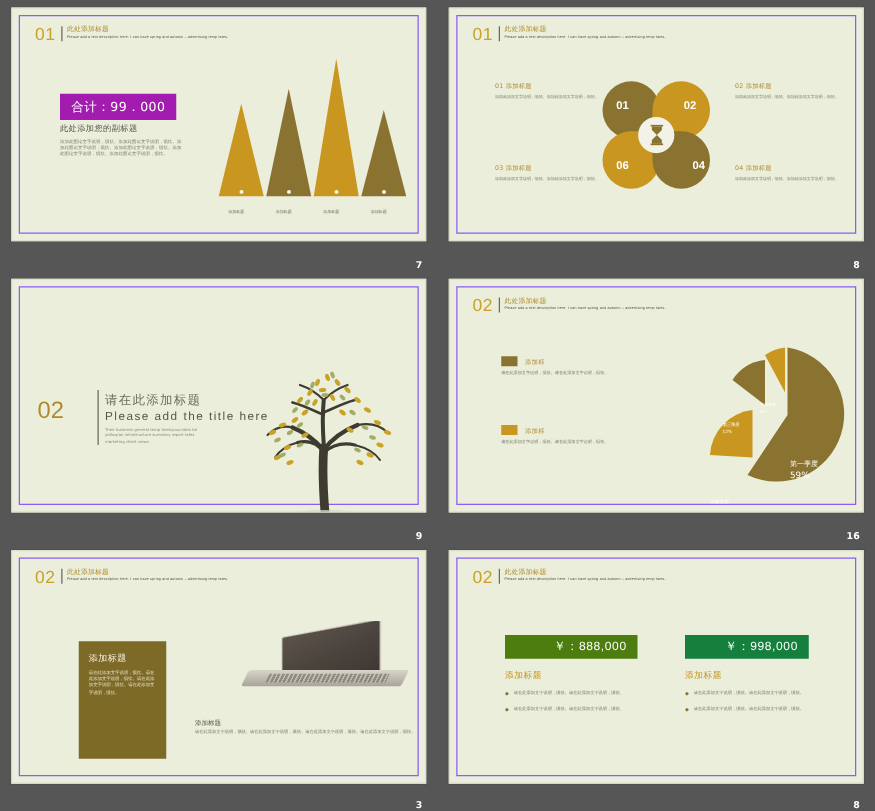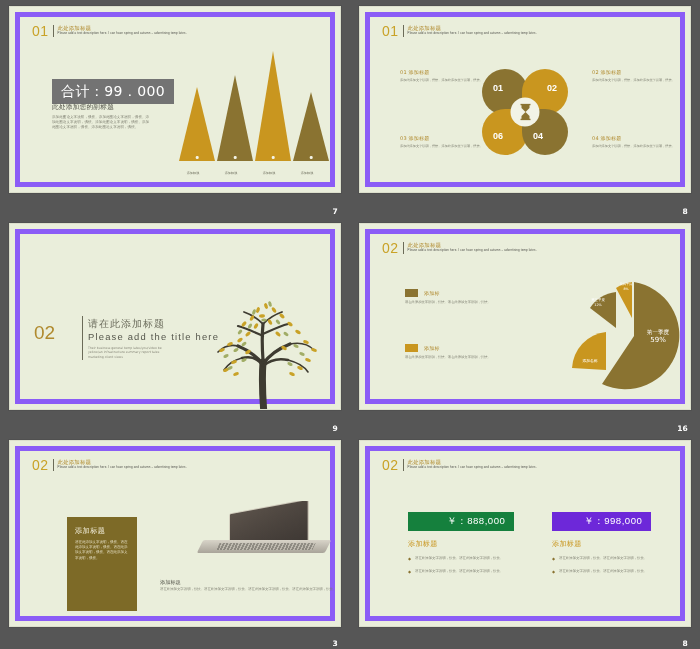--- a/index.html
+++ b/index.html
@@ -24,21 +24,21 @@
     width:332px; height:187px;
     background:#eaeedb;
     border:1px solid #dcdfcc;
     overflow:hidden;
     box-shadow:0 0 0 1px rgba(0,0,0,0.06);
   }
   .slide-inner {
     position:absolute;
     left:5px; top:5px; right:5px; bottom:5px;
     background:#eaeedb;
-    border:5px solid #8b5cf6;
+    border:1px solid #8b5cf6;
   }
   .pagenum {
     position:absolute;
     right:12px; bottom:1px;
     color:#fff;
     font-size:7.5px;
     font-weight:bold;
     letter-spacing:0.2px;
   }
 
@@ -54,22 +54,22 @@
   .hdr-cn { font-size:5.4px; color:#b08a2e; letter-spacing:0.2px; line-height:6px; }
   .hdr-en {
     font-size:2.9px; color:#4b4b46; line-height:4.1px;
     width:185px; letter-spacing:0.15px;
     font-family:"Liberation Sans", sans-serif;
   }
 
   
   .s7-badge {
     position:absolute; left:32px; top:62px;
-    background:#737373; color:#fff;
-    font-size:14px; padding:3.5px 9px;
+    background:#a21caf; color:#fff;
+    font-size:10px; padding:3.5px 9px;
     letter-spacing:0.4px; white-space:nowrap;
   }
   .s7-sub {
     position:absolute; left:32px; top:86px;
     font-size:6.6px; color:#55564c; letter-spacing:0.3px;
   }
   .s7-body {
     position:absolute; left:32px; top:98px; width:98px;
     font-size:3.5px; color:#7a7b6d; line-height:5.2px; letter-spacing:0.1px;
   }
@@ -123,21 +123,21 @@
   .s9-en { position:absolute; left:68px; top:97px; font-size:9.4px; color:#55564c; letter-spacing:1.2px; font-family:"Liberation Sans", sans-serif; }
   .s9-small { position:absolute; left:68px; top:112px; width:80px; font-size:3.1px; color:#8b8b7d; line-height:4.4px; }
   .tree { position:absolute; left:180px; top:56px; width:130px; height:125px; }
 
   
   .lg-row { position:absolute; left:35px; width:150px; }
   .lg-sw { width:13px; height:8px; display:inline-block; vertical-align:middle; }
   .lg-t { font-size:5px; color:#b08a2e; margin-left:6px; letter-spacing:0.3px; }
   .lg-b { font-size:3.3px; color:#7a7b6d; line-height:4.6px; margin-top:3px; width:146px; }
   .pie-wrap { position:absolute; left:192px; top:38px; width:130px; height:130px; }
-  .pie-lbl { position:absolute; color:#fff; text-align:center; }
+  .pie-lbl { position:absolute; color:#fff; text-align:left;margin-top:44px; }
 
   
   .photo {
     position:absolute; left:28px; top:50px; width:290px; height:62px;
     background:
       radial-gradient(ellipse at 18% 55%, #e8a濃 0%, transparent 0%),
       linear-gradient(105deg,#efb87a 0%,#e7c18f 14%,#cfcfc0 34%,#b9bdb2 48%,#8e9791 60%,#d8d4c2 74%,#edc48d 88%,#e9a95f 100%);
     overflow:hidden;
   }
   .lap-screen {
@@ -263,21 +263,21 @@
         </div>
 
         <div class="petal-wrap">
           <div class="petal p1"></div>
           <div class="petal p2"></div>
           <div class="petal p3"></div>
           <div class="petal p4"></div>
           <div class="petal-num" style="left:11px;  top:14px;">01</div>
           <div class="petal-num" style="right:11px; top:14px;">02</div>
           <div class="petal-num" style="left:11px;  bottom:14px;">06</div>
-          <div class="petal-num" style="right:25px; bottom:14px;margin-left:48px;">04</div>
+          <div class="petal-num" style="right:4px; bottom:14px;margin-left:48px;">04</div>
           <div class="petal-core">
             <svg width="14" height="17" viewBox="0 0 14 17">
               <path d="M2 1 h10 M2 16 h10" stroke="#8a7331" stroke-width="1.4" fill="none"></path>
               <path d="M3 1.6 L3 4.5 L7 8.5 L11 4.5 L11 1.6 Z" fill="#8a7331"></path>
               <path d="M3 15.4 L3 12.5 L7 8.5 L11 12.5 L11 15.4 Z" fill="#8a7331"></path>
             </svg>
           </div>
         </div>
 
       </div>
@@ -466,34 +466,34 @@
         <div class="hdr">
           <div class="hdr-num">02</div>
           <div class="hdr-rule"></div>
           <div class="hdr-txt">
             <div class="hdr-cn">此处添加标题</div>
             <div class="hdr-en">Please add a text description here. I can have spring and autumn – advertising  temp lates.</div>
           </div>
         </div>
 
         <div class="price-col" style="left:38px;">
-          <div class="price-badge" style="background:#15803d;padding-left:39px;">￥：888,000</div>
+          <div class="price-badge" style="background:#4d7c0f;padding-left:39px;">￥：888,000</div>
           <div class="price-h">添加标题</div>
           <div class="bullet-row">
             <span class="bullet-mark">◆</span>
             <span class="bullet-txt">请在此添加文字说明，惧怯。请在此添加文字说明，惧怯。</span>
           </div>
           <div class="bullet-row">
             <span class="bullet-mark">◆</span>
             <span class="bullet-txt">请在此添加文字说明，惧怯。请在此添加文字说明，惧怯。</span>
           </div>
         </div>
 
         <div class="price-col" style="left:182px;">
-          <div class="price-badge" style="background:#6d28d9;padding-left:32px;">￥：998,000</div>
+          <div class="price-badge" style="background:#15803d;padding-left:32px;">￥：998,000</div>
           <div class="price-h">添加标题</div>
           <div class="bullet-row">
             <span class="bullet-mark">◆</span>
             <span class="bullet-txt">请在此添加文字说明，惧怯。请在此添加文字说明，惧怯。</span>
           </div>
           <div class="bullet-row">
             <span class="bullet-mark">◆</span>
             <span class="bullet-txt">请在此添加文字说明，惧怯。请在此添加文字说明，惧怯。</span>
           </div>
         </div>

